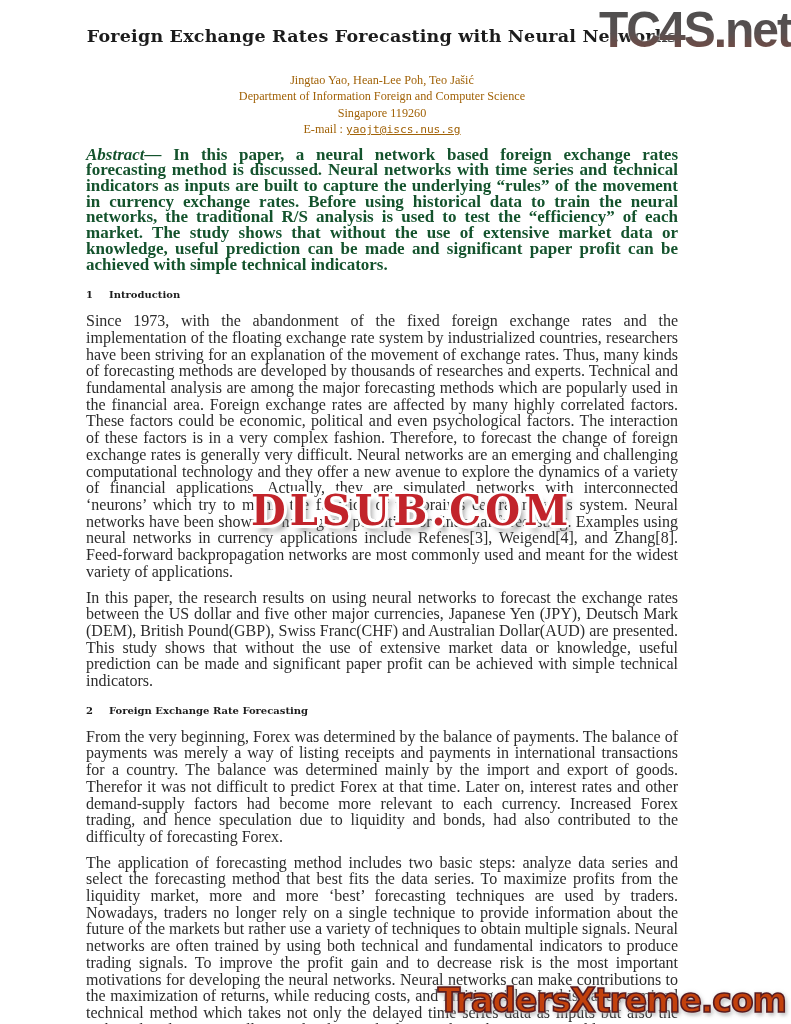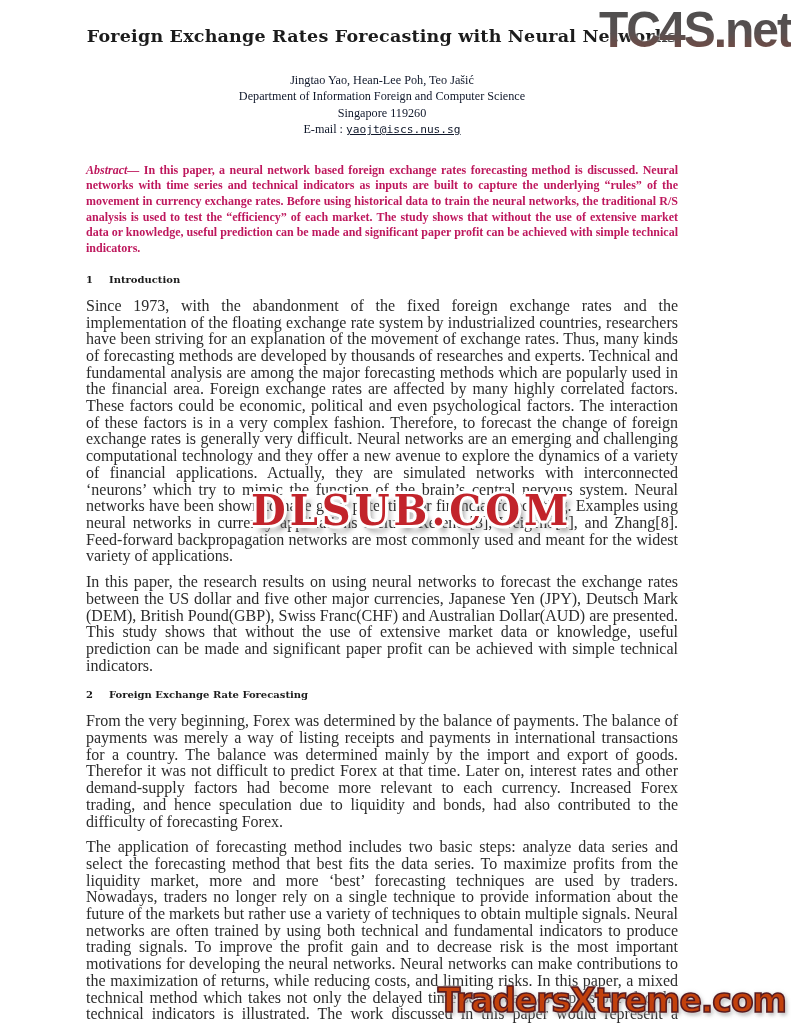--- a/index.html
+++ b/index.html
@@ -24,35 +24,35 @@
     font-family:"DejaVu Serif", serif;
     font-size:17.5px;
     font-weight:bold;
     color:#1c1c1c;
     letter-spacing:0.2px;
   }
   .authors{
     text-align:center;
     font-size:12.2px;
     line-height:16.4px;
-    color:#0f172a;
-    margin-bottom:24px;
+    color:#a16207;
+    margin-bottom:8px;
   }
   .email-mono{
     font-family:"DejaVu Sans Mono", monospace;
     font-size:11.2px;
     text-decoration:underline;
   }
   .abstract{
     margin:0 0 17px 0;
-    font-size:12px;
+    font-size:17px;
     line-height:15.7px;
     font-weight:bold;
     text-align:justify;
-    color:#be185d;
+    color:#14532d;
   }
   .abstract-label{
     font-style:italic;
     font-weight:bold;
   }
   .sec-heading{
     margin:15px 0 13px 0;
     font-family:"DejaVu Serif", serif;
     font-size:10px;
     font-weight:bold;

